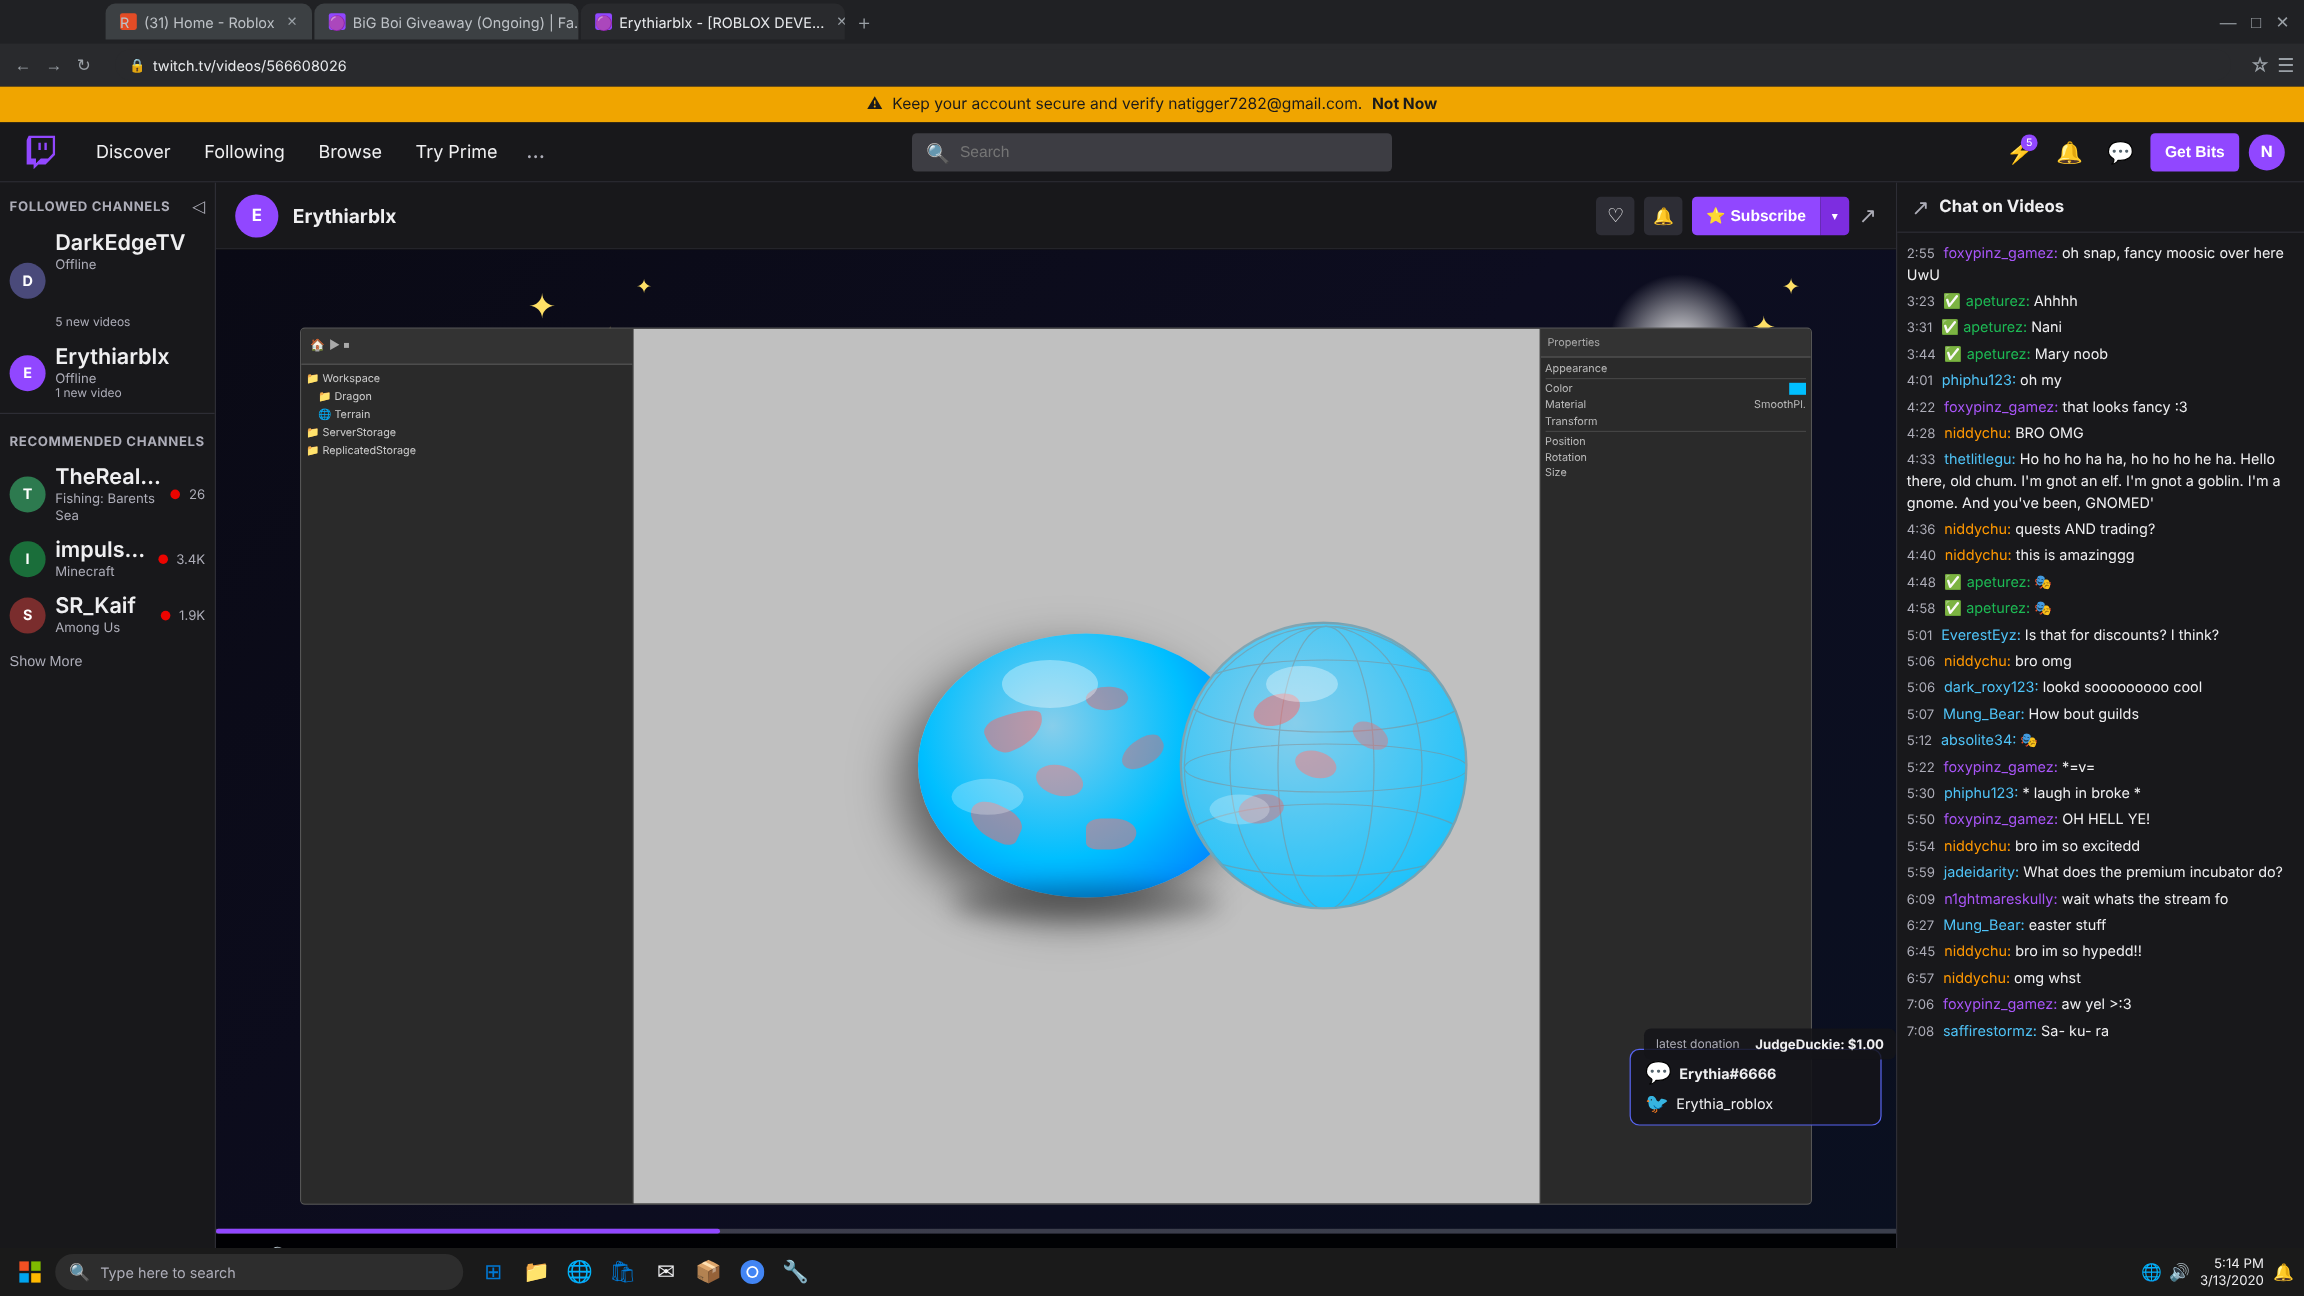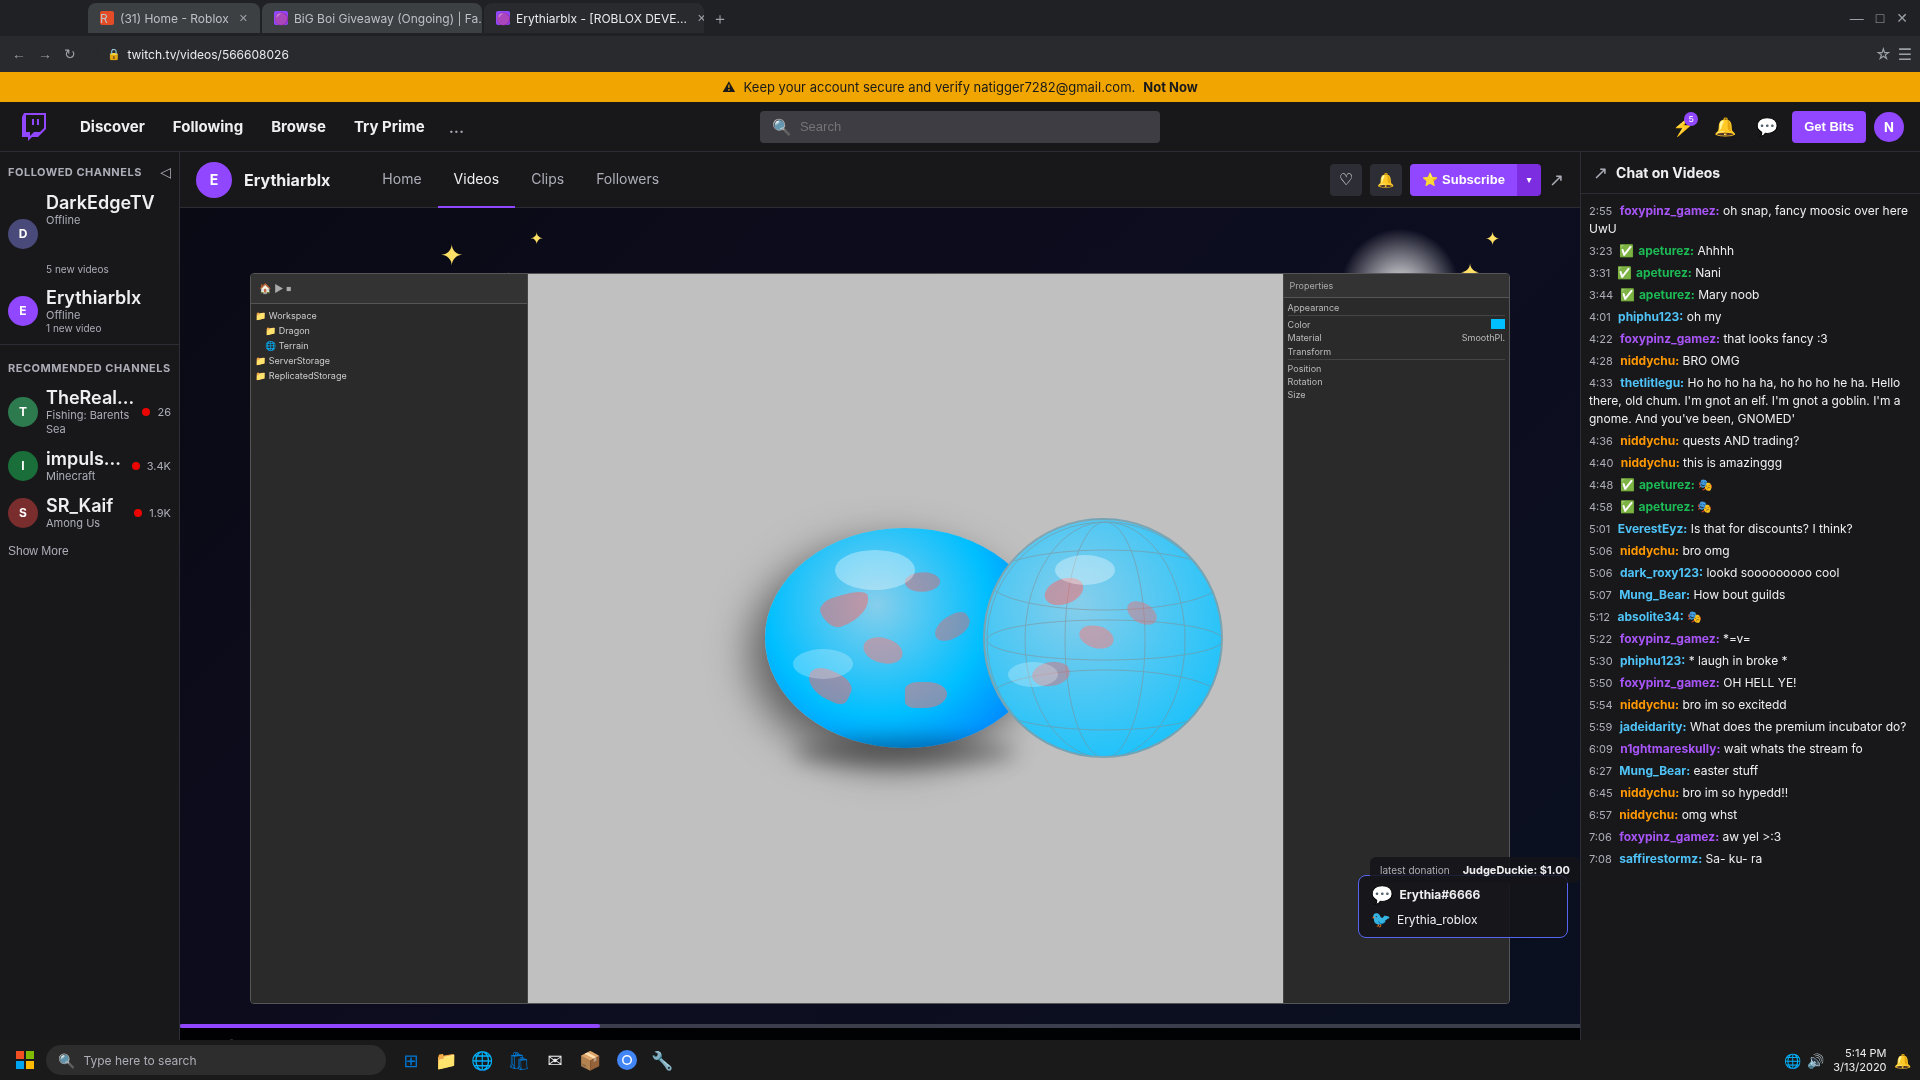--- a/index.html
+++ b/index.html
@@ -83,21 +83,21 @@
       display: flex;
       align-items: center;
       gap: 4px;
     }
     .nav-link {
       padding: 0 12px;
       height: 50px;
       display: flex;
       align-items: center;
       font-size: 15px;
-      font-weight: 700;
+      font-weight: 400;
       color: #efeff1;
       cursor: pointer;
       text-decoration: none;
     }
     .nav-more {
       padding: 0 8px;
       height: 50px;
       display: flex;
       align-items: center;
       font-size: 18px;
@@ -488,21 +488,21 @@
       flex: 1;
       overflow-y: auto;
       padding: 8px;
     }
     .chat-msg {
       margin-bottom: 4px;
       font-size: 12px;
       line-height: 1.5;
     }
     .chat-time { color: #adadb8; margin-right: 4px; font-size: 11px; margin-top: 39px; }
-    .chat-user { font-weight: 700; cursor: pointer; }
+    .chat-user { font-weight: 400; cursor: pointer; }
     .chat-user.purple { color: #a855f7; }
     .chat-user.green { color: #1db954; }
     .chat-user.blue { color: #4fc3f7; }
     .chat-user.orange { color: #ff9800; }
     .chat-text { color: #efeff1; }
 
     
     .taskbar {
       height: 40px;
       background: #1a1a1a;
@@ -756,26 +756,20 @@
       <div class="search-friends-label">Search to Add Friends</div>
       <input class="search-friends-input" type="text" placeholder="Type here to search" style="">
     </div>
   </div>
 
   <div class="main-content">
 
     <div class="channel-header">
       <div class="channel-header-avatar">E</div>
       <span class="channel-header-name">Erythiarblx</span>
-      <div class="channel-tabs">
-        <div class="channel-tab">Home</div>
-        <div class="channel-tab active">Videos</div>
-        <div class="channel-tab">Clips</div>
-        <div class="channel-tab">Followers</div>
-      </div>
       <div class="channel-header-right">
         <button class="heart-btn">♡</button>
         <button class="bell-btn">🔔</button>
         <div class="subscribe-btn-wrapper">
           <button class="subscribe-main">
             ⭐ Subscribe
           </button>
           <button class="subscribe-dropdown">▾</button>
         </div>
         <button class="popout-btn">↗</button>

